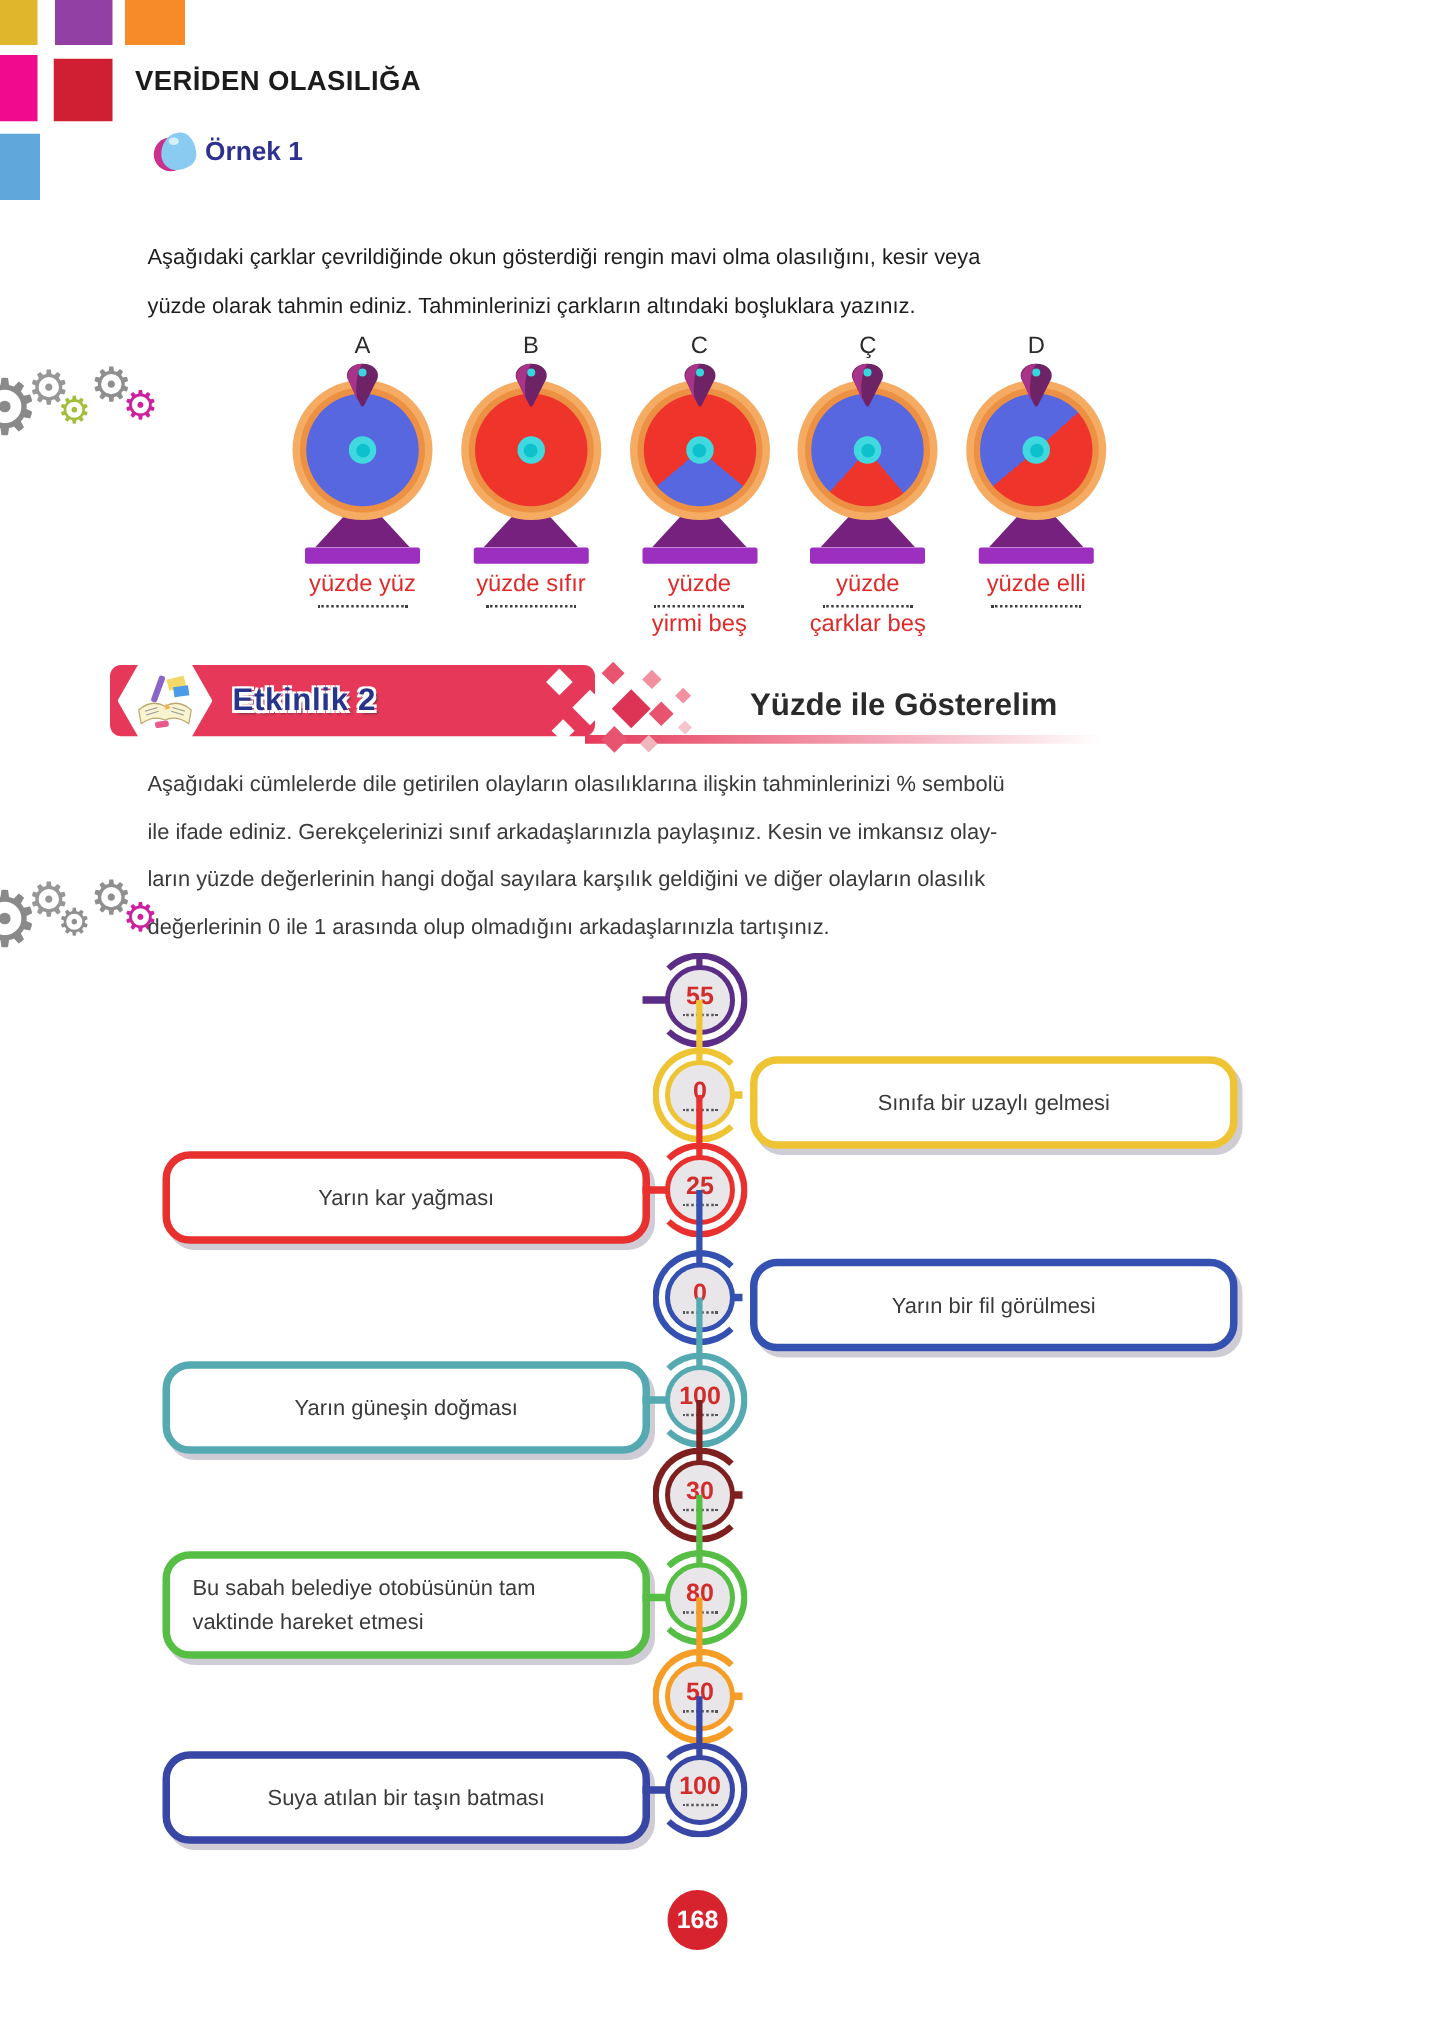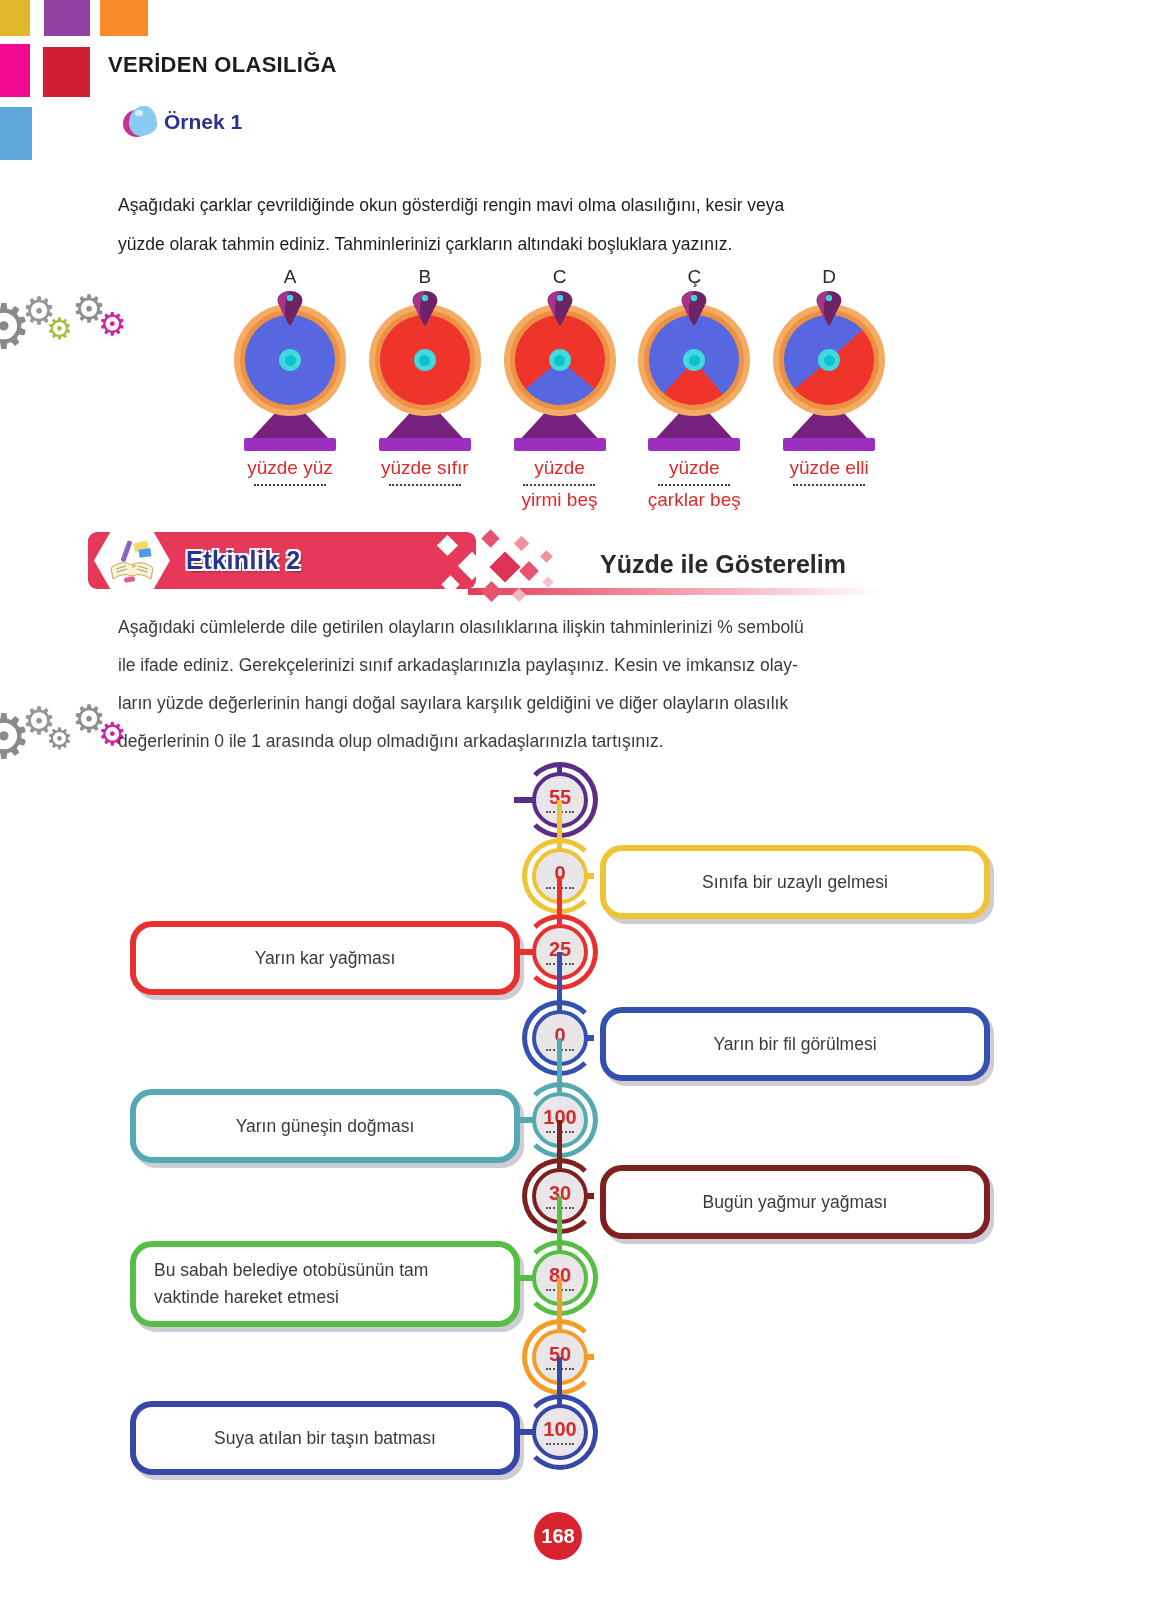--- a/index.html
+++ b/index.html
@@ -313,23 +313,20 @@
     <div class="fc-box single" style="left: 130px; top: 1089px; width: 378px; height: 62px; border: 6px solid rgb(85, 170, 178);">
       <div class="txt">Yarın güneşin doğması</div>
     </div>
     <div class="fc-connector" style="left: 514px; top: 1117px; width: 22px; background: rgb(85, 170, 178);"></div>
     <div class="fc-arc" style="left: 522px; top: 1082px; border-color: rgb(85, 170, 178) rgb(85, 170, 178) rgb(85, 170, 178) transparent;"></div>
     <div class="fc-circle" style="left: 532px; top: 1092px; border-color: rgb(85, 170, 178);">
       <div class="fc-value">100</div>
       <div class="fc-dots"></div>
     </div>
     <div class="spine-seg" style="top: 1120px; height: 76px; background: rgb(126, 32, 32);"></div>
-    <div class="fc-box single" style="left: 600px; top: 1165px; width: 378px; height: 62px; border: 6px solid rgb(126, 32, 32);">
-      <div class="txt">Bugün yağmur yağması</div>
-    </div>
     <div class="fc-connector" style="left: 584px; top: 1193px; width: 10px; background: rgb(126, 32, 32);"></div>
     <div class="fc-arc" style="left: 522px; top: 1158px; border-color: rgb(126, 32, 32) transparent rgb(126, 32, 32) rgb(126, 32, 32);"></div>
     <div class="fc-circle" style="left: 532px; top: 1168px; border-color: rgb(126, 32, 32);">
       <div class="fc-value">30</div>
       <div class="fc-dots"></div>
     </div>
     <div class="spine-seg" style="top: 1196px; height: 82px; background: rgb(86, 190, 69);"></div>
     <div class="fc-box" style="left: 130px; top: 1241px; width: 378px; height: 74px; border: 6px solid rgb(86, 190, 69);">
       <div class="txt">Bu sabah belediye otobüsünün tam
 vaktinde hareket etmesi</div>

